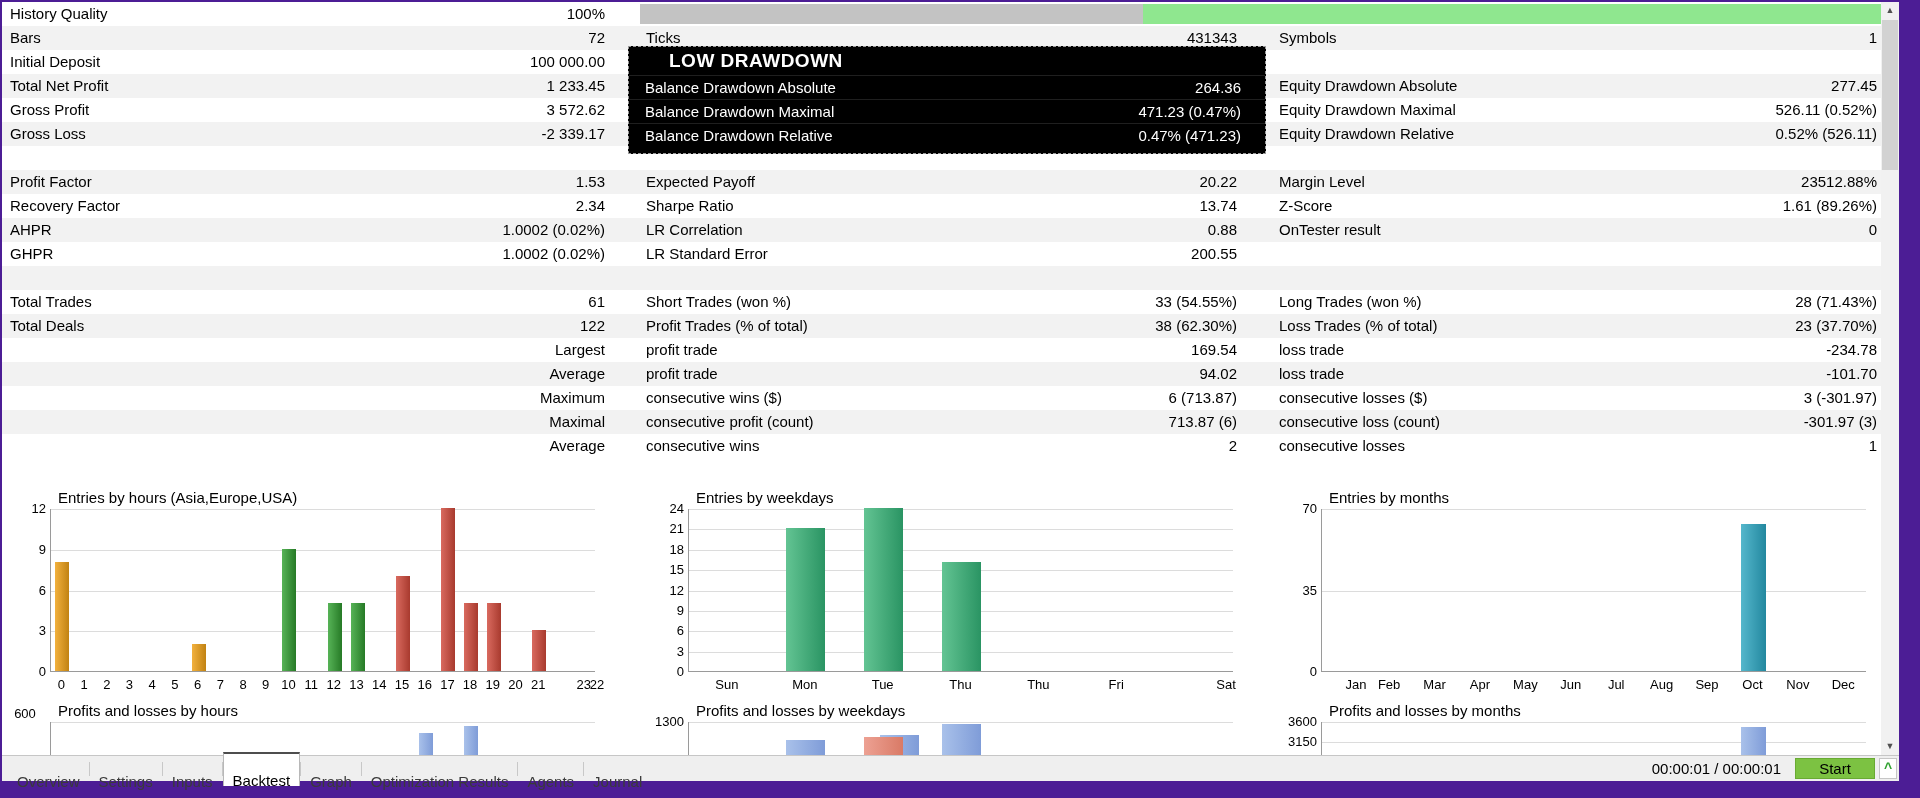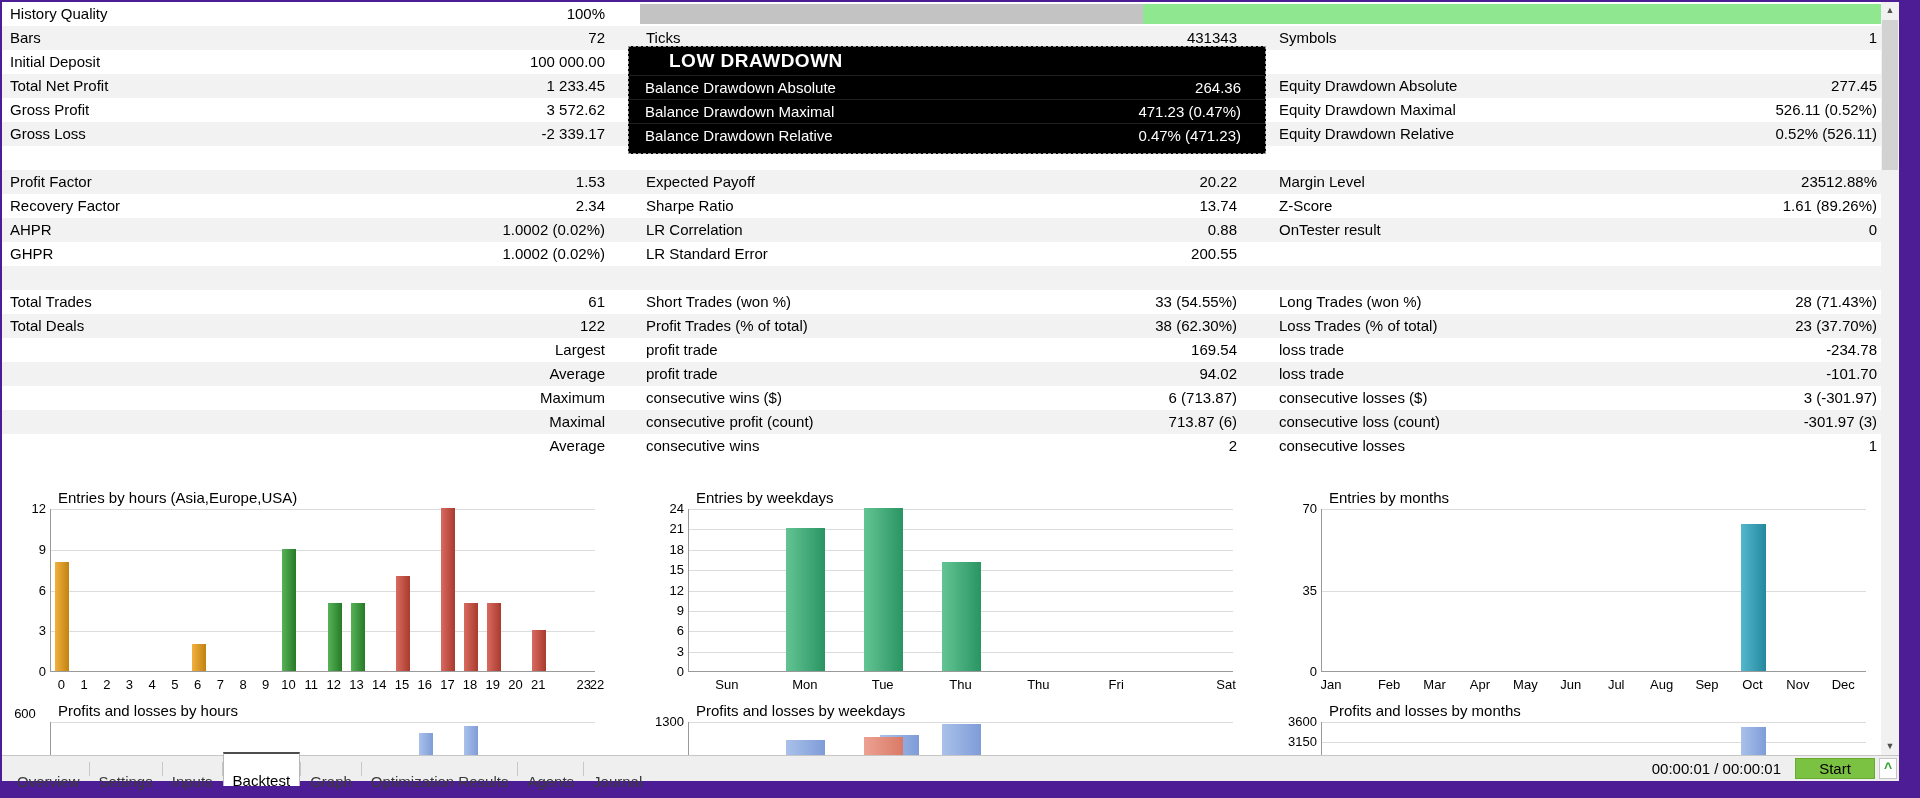--- a/index.html
+++ b/index.html
@@ -426,21 +426,21 @@
         <div class="chart" style="width: 608px;">
           <div class="chart-title" style="left: 56px;">Entries by months</div>
           <div class="plot" style="left: 48px; top: 22px; width: 545px; height: 163px;">
             <div class="gl" style="top: 81.5px;"></div>
             <div class="gl" style="top: 0px;"></div>
             <div class="bar" style="left: 418.958px; width: 25px; height: 146.7px; background: linear-gradient(to right, rgb(85, 183, 204), rgb(35, 136, 159));"></div>
           </div>
           <div class="yt" style="left: 2px; top: 177px;">0</div>
           <div class="yt" style="left: 2px; top: 95.5px;">35</div>
           <div class="yt" style="left: 2px; top: 14px;">70</div>
-          <div class="xt" style="left: 38px; top: 190px; width: 40px;">Jan</div>
+          <div class="xt" style="left: 63px; top: 190px; width: 40px;">Jan</div>
           <div class="xt" style="left: 96.125px; top: 190px; width: 40px;">Feb</div>
           <div class="xt" style="left: 141.542px; top: 190px; width: 40px; text-align: center;">Mar</div>
           <div class="xt" style="left: 186.958px; top: 190px; width: 40px;">Apr</div>
           <div class="xt" style="left: 232.375px; top: 190px; width: 40px;">May</div>
           <div class="xt" style="left: 277.792px; top: 190px; width: 40px;">Jun</div>
           <div class="xt" style="left: 323.208px; top: 190px; width: 40px;">Jul</div>
           <div class="xt" style="left: 368.625px; top: 190px; width: 40px;">Aug</div>
           <div class="xt" style="left: 414.042px; top: 190px; width: 40px;">Sep</div>
           <div class="xt" style="left: 459.458px; top: 190px; width: 40px;">Oct</div>
           <div class="xt" style="left: 504.875px; top: 190px; width: 40px;">Nov</div>

